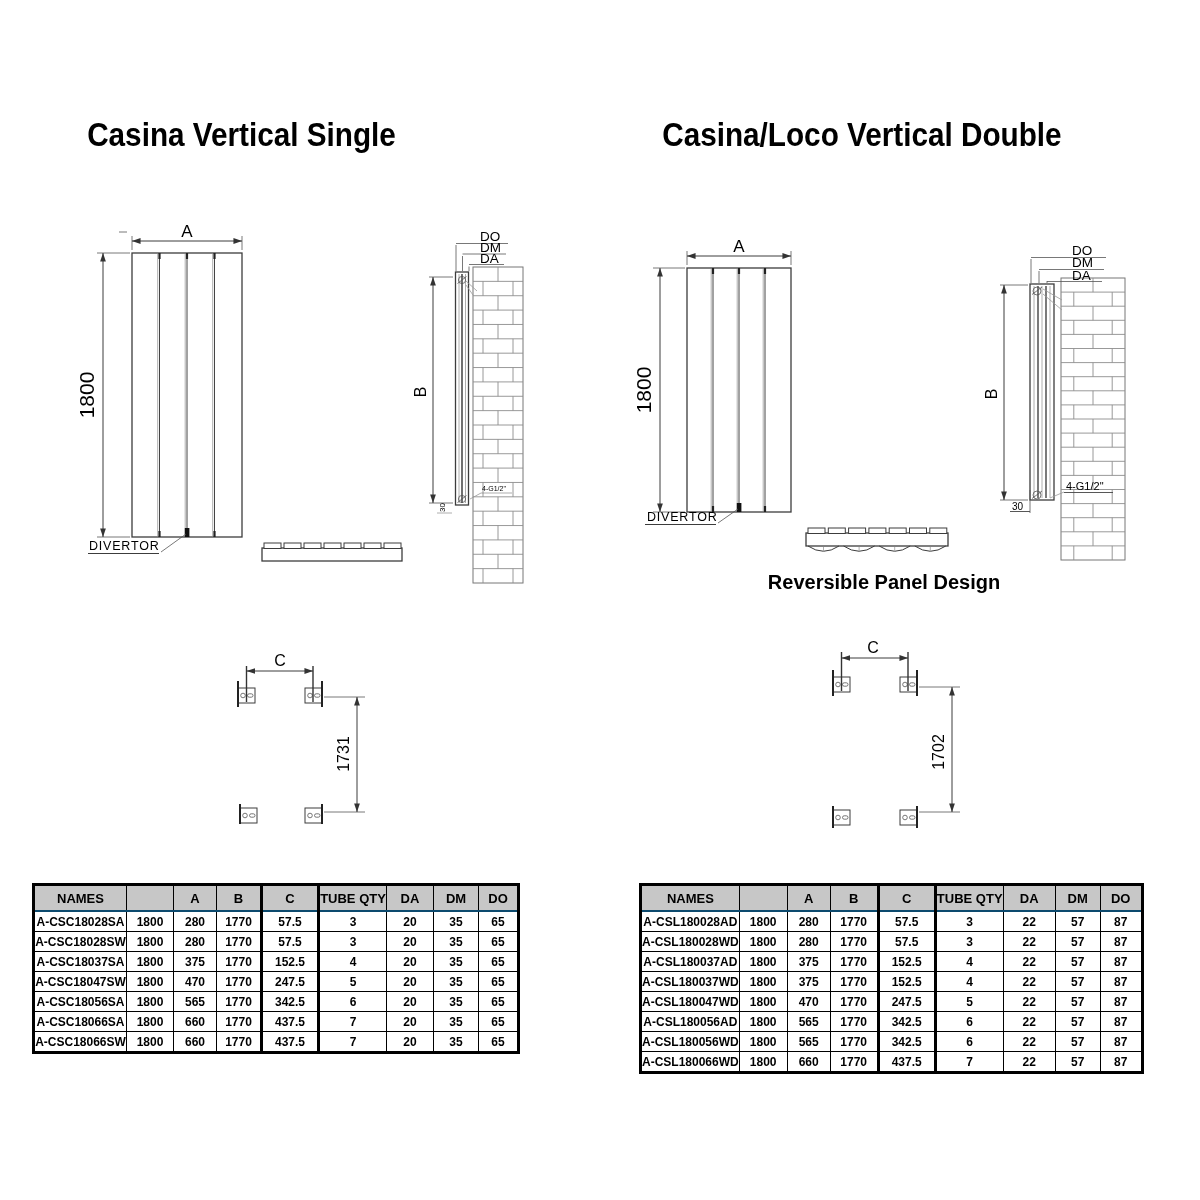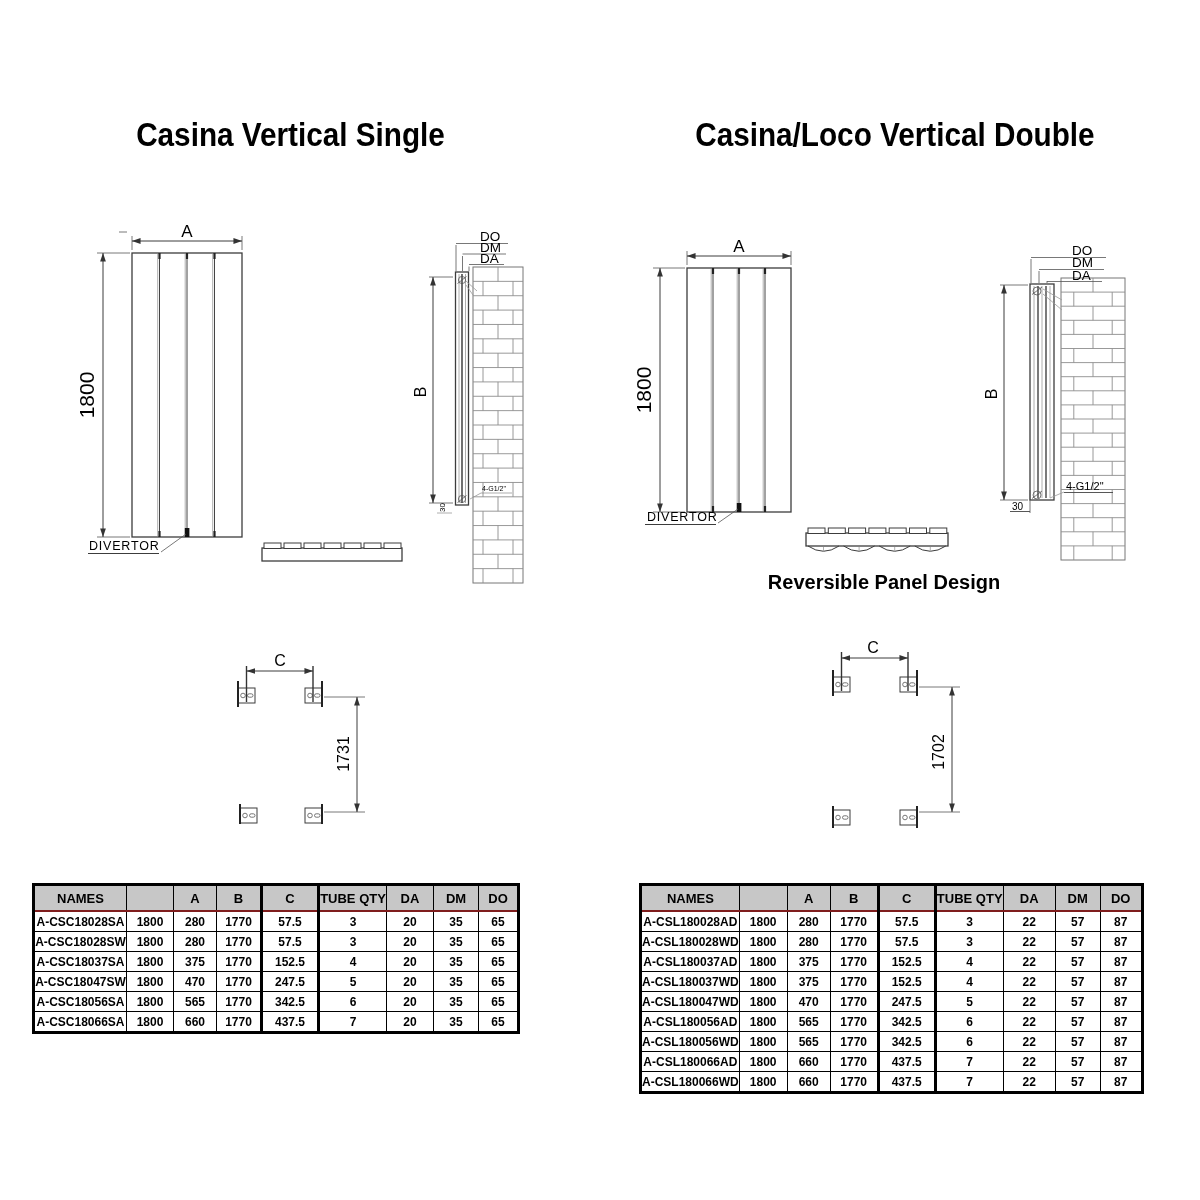--- a/index.html
+++ b/index.html
@@ -1,39 +1,39 @@
 <!DOCTYPE html>
 <html><head>
 <meta charset="utf-8">
 <style>
   html,body{margin:0;padding:0;background:#fff}
   .page{position:relative;width:1200px;height:1200px;background:#fff;overflow:hidden;
         font-family:"Liberation Sans",sans-serif;color:#000}
-  .title{position:absolute;top:116px;font-weight:bold;font-size:33px;text-align:center;white-space:nowrap}
+  .title{position:absolute;top:116px;font-weight:bold;font-size:33px;text-align:left;white-space:nowrap}
   .t-left{left:70px;width:440px}
   .t-right{left:640px;width:510px}
   .cond{display:inline-block;transform:scaleX(.9);transform-origin:center}
   svg.drawing{position:absolute;left:0;top:0;width:1200px;height:880px}
   svg text{font-family:"Liberation Sans",sans-serif}
   .box{fill:#fff;stroke:#3c3c3c;stroke-width:1.3}
   .s1{stroke:#3c3c3c;stroke-width:1;fill:none}
   .s12{stroke:#333;stroke-width:1.4;fill:none}
   .s8{stroke:#555;stroke-width:.8;fill:none}
   .gray{stroke:#999;stroke-width:.8;fill:none}
   .bold{stroke:#222;stroke-width:2;fill:none}
   .wall{fill:#fff;stroke:#777;stroke-width:1}
   .brick{stroke:#8d8d8d;stroke-width:.9}
   .tab{fill:#fff;stroke:#3c3c3c;stroke-width:1}
   .txt{fill:#000}
   .spec{position:absolute;border-collapse:collapse;background:#fff;border:3px solid #000;table-layout:fixed}
   .spec th,.spec td{border:1px solid #000;font-weight:bold;text-align:center;vertical-align:middle;
         padding:0;white-space:nowrap;overflow:hidden}
   .spec th{background:#c7c7c7;font-size:13px;height:24px}
   .spec td{font-size:12px;height:19px}
-  .spec thead th{border-bottom:2px solid #7f1d1d}
+  .spec thead th{border-bottom:2px solid #0c4a6e}
   .spec .tl{border-left:3px solid #000}
 </style>
 </head>
 <body>
 
 <div class="page">
 
   <div class="title t-left">
     <span class="cond">Casina Vertical Single</span>
   </div>
@@ -472,20 +472,31 @@
           <td>A-CSC18066SA</td>
           <td>1800</td>
           <td>660</td>
           <td>1770</td>
           <td class="tl">437.5</td>
           <td class="tl">7</td>
           <td>20</td>
           <td>35</td>
           <td>65</td>
         </tr>
+        <tr>
+          <td>A-CSC18066SW</td>
+          <td>1800</td>
+          <td>660</td>
+          <td>1770</td>
+          <td class="tl">437.5</td>
+          <td class="tl">7</td>
+          <td>20</td>
+          <td>35</td>
+          <td>65</td>
+        </tr>
       </tbody>
     </table>
 
   <table class="spec" id="tableD" style="left:639px;top:883px">
       <colgroup>
         <col style="width: 97px;">
         <col style="width: 48px;">
         <col style="width: 43px;">
         <col style="width: 48px;">
         <col style="width: 57px;">
@@ -579,31 +590,20 @@
           <td>1800</td>
           <td>565</td>
           <td>1770</td>
           <td class="tl">342.5</td>
           <td class="tl">6</td>
           <td>22</td>
           <td>57</td>
           <td>87</td>
         </tr>
         <tr>
-          <td>A-CSL180066AD</td>
-          <td>1800</td>
-          <td>660</td>
-          <td>1770</td>
-          <td class="tl">437.5</td>
-          <td class="tl">7</td>
-          <td>22</td>
-          <td>57</td>
-          <td>87</td>
-        </tr>
-        <tr>
           <td>A-CSL180066WD</td>
           <td>1800</td>
           <td>660</td>
           <td>1770</td>
           <td class="tl">437.5</td>
           <td class="tl">7</td>
           <td>22</td>
           <td>57</td>
           <td>87</td>
         </tr>

